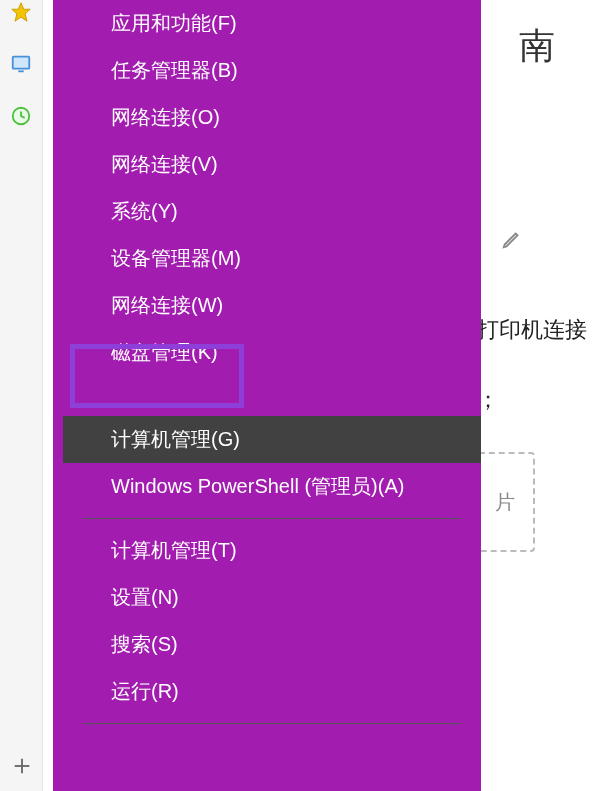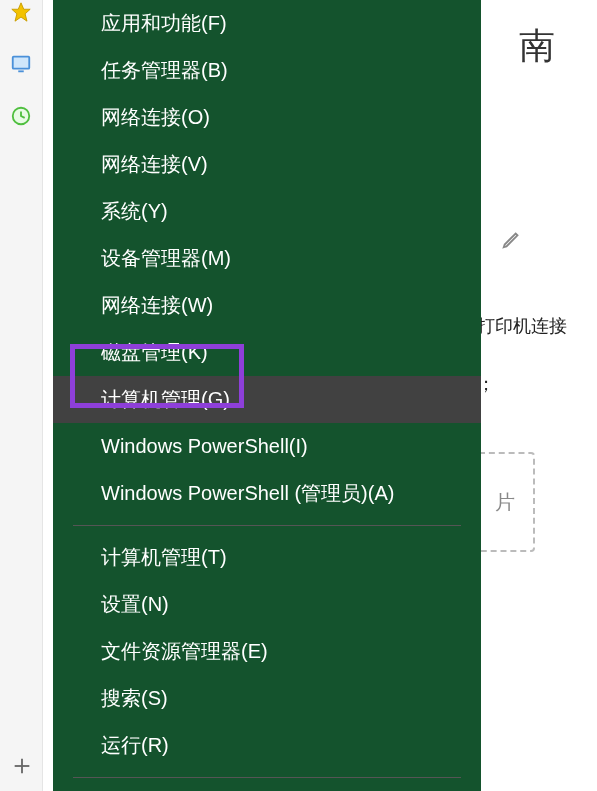--- a/index.html
+++ b/index.html
@@ -5,26 +5,26 @@
     * { box-sizing: border-box; margin: 0; padding: 0; }
     body { width: 597px; height: 791px; font-family: "Microsoft YaHei", sans-serif; overflow: hidden; position: relative; background: #fff; }
     .left-rail { position: absolute; left: 0; top: 0; width: 43px; height: 791px; background: #f5f5f5; border-right: 1px solid #e5e5e5; display: flex; flex-direction: column; align-items: center; padding-top: 0; }
     .left-rail .icon-slot { width: 24px; height: 24px; margin-top: 4px; margin-bottom: 24px; display: flex; align-items: center; justify-content: center; }
     .left-rail svg { width: 22px; height: 22px; }
     .left-rail .plus { position: absolute; bottom: 14px; left: 0; width: 43px; display: flex; justify-content: center; align-items: center; }
 
     .content-bg { position: absolute; left: 43px; top: 0; width: 554px; height: 791px; background: #fff; }
     .content-bg .title-fragment { position: absolute; right: 42px; top: 22px; font-size: 36px; color: #333; font-weight: 400; }
     .content-bg .pencil { position: absolute; right: 74px; top: 228px; }
-    .content-bg .body-text { position: absolute; right: 0; top: 312px; width: 120px; font-size: 18px; color: #222; line-height: 1.6; }
+    .content-bg .body-text { position: absolute; right: 0; top: 312px; width: 120px; font-size: 22px; color: #222; line-height: 1.6; }
     .content-bg .placeholder-box { position: absolute; right: 62px; top: 452px; width: 60px; height: 100px; border: 2px dashed #bbb; border-radius: 4px; display: flex; align-items: center; justify-content: center; font-size: 20px; color: #888; }
 
-    .context-menu { position: absolute; left: 53px; top: 0; width: 428px; height: 791px; background: #14532d; color: #fff; font-size: 20px; padding-top: 0; overflow: hidden; }
+    .context-menu { position: absolute; left: 53px; top: 0; width: 428px; height: 791px; background: #a21caf; color: #fff; font-size: 20px; padding-top: 0; overflow: hidden; padding-left: 10px; }
     .menu-item { padding: 0 0 0 48px; height: 47px; display: flex; align-items: center; cursor: pointer; position: relative; }
-    .menu-item.highlight { background: #414141; }
+    .menu-item.highlight { background: #414141; margin-top: 40px; }
     .highlight-frame { position: absolute; left: 70px; top: 344px; width: 174px; height: 64px; border: 5px solid #8e3fd9; pointer-events: none; z-index: 5; }
     .divider { height: 1px; background: #555; margin: 8px 20px; }
   </style>
 </head>
 <body>
 
 <div class="left-rail">
   <div class="icon-slot" style="margin-top:0;">
     <svg viewBox="0 0 24 24" fill="#f3c200" stroke="#c69b00" stroke-width="1">
         <polygon points="12,2 15,9 22,9 16.5,14 18.5,22 12,17.5 5.5,22 7.5,14 2,9 9,9"></polygon>
@@ -90,36 +90,30 @@
       <div class="menu-item">
         <span>网络连接(W)</span>
       </div>
       <div class="menu-item">
         <span>磁盘管理(K)</span>
       </div>
       <div class="menu-item highlight">
         <span>计算机管理(G)</span>
       </div>
       <div class="menu-item">
-        <span>Windows PowerShell(I)</span>
-      </div>
-      <div class="menu-item">
         <span>Windows PowerShell (管理员)(A)</span>
       </div>
     </div>
   <div class="divider"></div>
   <div id="menu-group-2">
       <div class="menu-item">
         <span>计算机管理(T)</span>
       </div>
       <div class="menu-item">
         <span>设置(N)</span>
-      </div>
-      <div class="menu-item">
-        <span>文件资源管理器(E)</span>
       </div>
       <div class="menu-item">
         <span>搜索(S)</span>
       </div>
       <div class="menu-item">
         <span>运行(R)</span>
       </div>
     </div>
   <div class="divider"></div>
   <div id="menu-group-3">

